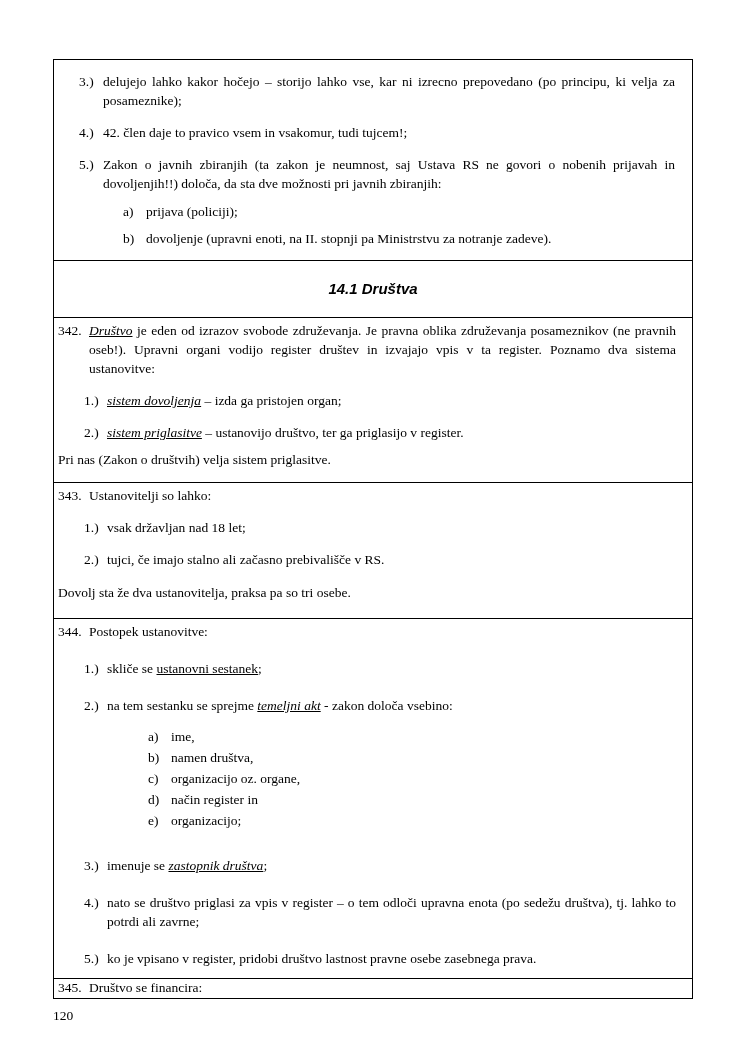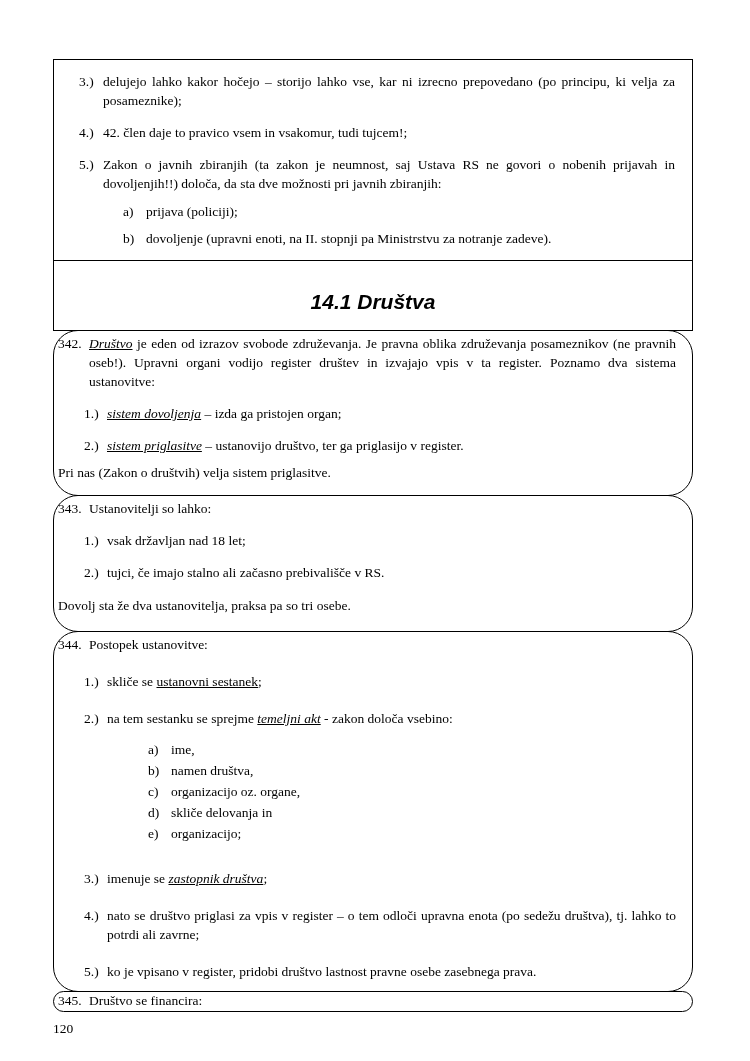--- a/index.html
+++ b/index.html
@@ -44,27 +44,26 @@
 
   
   .box-heading {
     padding: 16px 0 16px 0;
     text-align: center;
   }
   .box-heading .h {
     font-family: "Liberation Sans", sans-serif;
     font-weight: bold;
     font-style: italic;
-    font-size: 21px;
+    font-size: 15px;
     line-height: 24px;
-    margin-top: 13px;
-  }
-
-  
-  .box-sec { padding: 3px 16px 13px 4px; border-radius: 25px; }
+  }
+
+  
+  .box-sec { padding: 3px 16px 13px 4px; }
   .sec-head { display: flex; }
   .sec-head .num { flex: 0 0 31px; }
   .sec-head .body { flex: 1; text-align: justify; }
   .seclist { margin-left: 26px; }
   .seclist > .li { margin-top: 13px; }
   .seclist .num { flex: 0 0 23px; }
   .note { margin-top: 8px; }
 
   .box-343 { padding-bottom: 16px; }
   .box-343 .note { margin-top: 14px; }
@@ -184,21 +183,21 @@
           <div class="li">
             <span class="num">b)</span>
             <span class="body"><span>namen društva,</span></span>
           </div>
           <div class="li">
             <span class="num">c)</span>
             <span class="body"><span>organizacijo oz. organe,</span></span>
           </div>
           <div class="li">
             <span class="num">d)</span>
-            <span class="body"><span>skliče delovanja in</span></span>
+            <span class="body"><span>način register in</span></span>
           </div>
           <div class="li">
             <span class="num">e)</span>
             <span class="body"><span>organizacijo;</span></span>
           </div>
         </div>
         <div class="li" style="margin-top:0;">
           <span class="num">3.)</span>
           <span class="body"><span>imenuje se </span><span class="s-b s-i s-u">zastopnik društva</span><span>;</span></span>
         </div>

